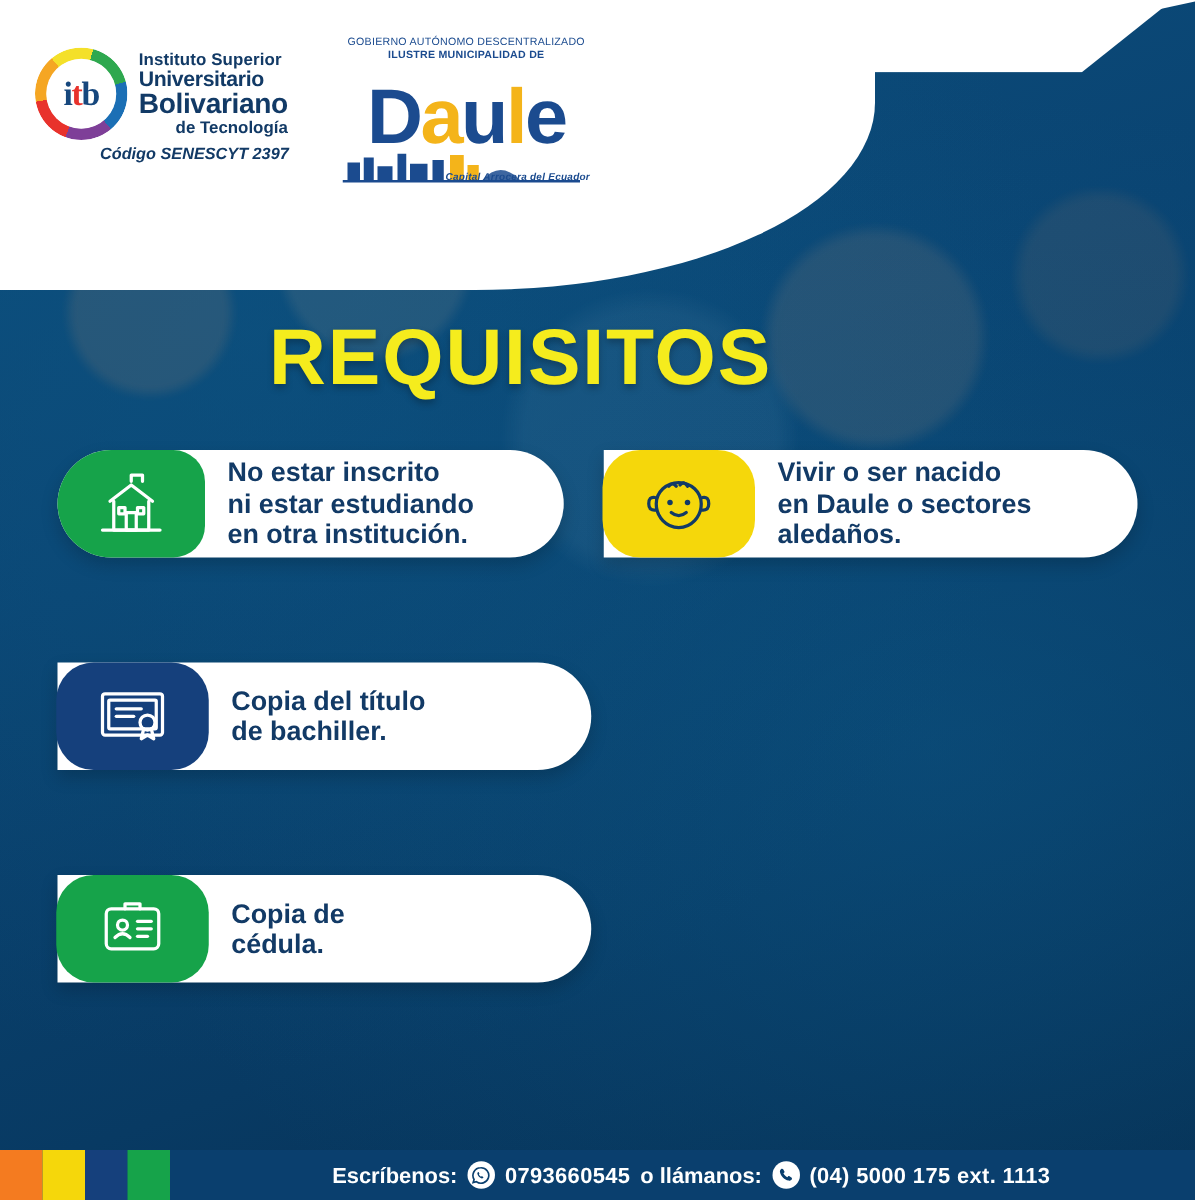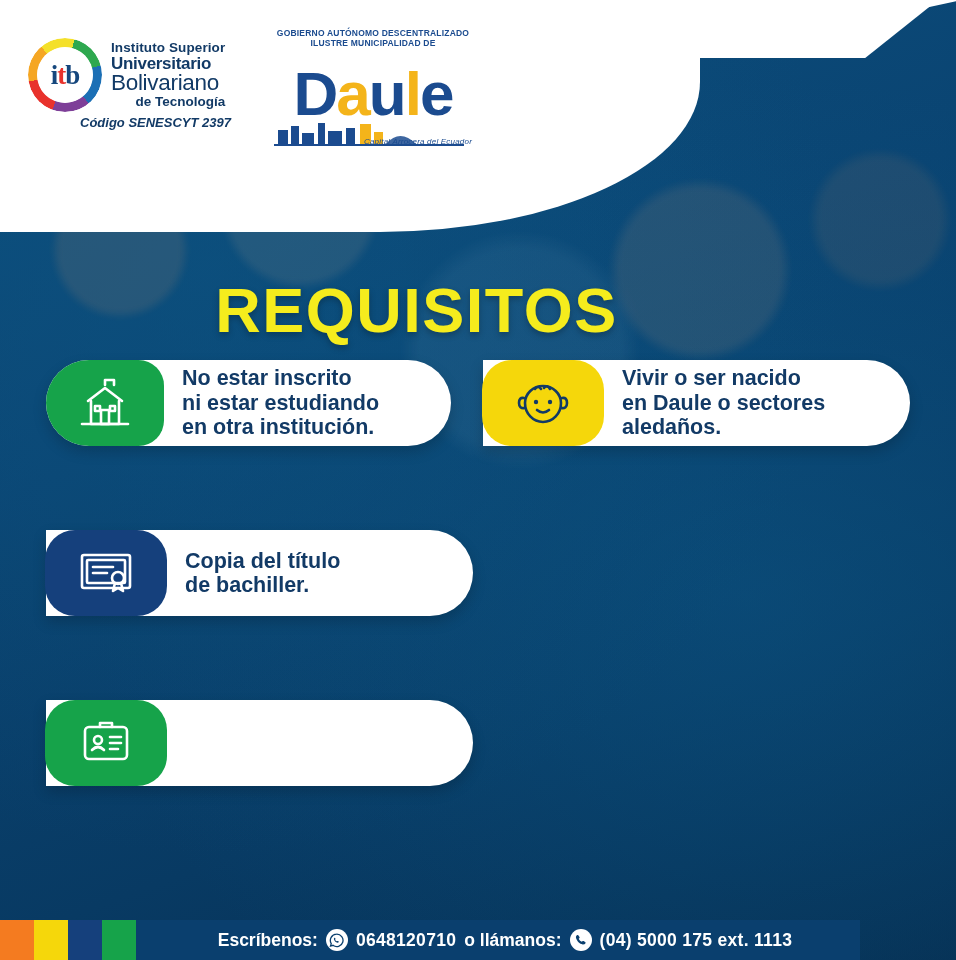--- a/index.html
+++ b/index.html
@@ -79,52 +79,52 @@
     font-weight: bold;
     font-size: 27px;
     letter-spacing: -1px;
     color: #16477d;
     font-family: "Liberation Serif", serif;
   }
   .itb-inner .t { color: #e8322c; }
   .itb-text { margin-left: 9px; line-height: 1.02; color: #123a66; }
   .itb-l1 { font-size: 13.5px; font-weight: bold; letter-spacing: .1px; }
   .itb-l2 { font-size: 17px; font-weight: bold; letter-spacing: -.3px; }
-  .itb-l3 { font-size: 22.5px; font-weight: normal; letter-spacing: -.3px; }
+  .itb-l3 { font-size: 22.5px; font-weight: bold; letter-spacing: -.3px; }
   .itb-l4 { font-size: 13.5px; font-weight: bold; text-align: right; }
   .itb-code {
     position: absolute; left: 80px; top: 115px;
     font-size: 13px; font-weight: bold; font-style: italic; color: #123a66;
   }
 
   
   .daule-logo { position: absolute; left: 268px; top: 28px; width: 210px; text-align: center; }
-  .daule-top1 { font-size: 8.5px; font-weight: bold; color: #1b4b8f; letter-spacing: .2px; }
+  .daule-top1 { font-size: 8.5px; font-weight: normal; color: #1b4b8f; letter-spacing: .2px; }
   .daule-top2 { font-size: 8.5px; font-weight: bold; color: #1b4b8f; letter-spacing: .2px; margin-bottom: 17px; }
   .daule-word {
     position: relative;
     font-family: "Liberation Sans", sans-serif;
     font-size: 62px; font-weight: bold; letter-spacing: -2px;
     color: #1b4b8f; line-height: .92;
   }
   .daule-word .u-a { color: #f4b41a; }
   .daule-word .l-l { color: #f4b41a; }
   .daule-word .e-e { color: #1b4b8f; }
   .daule-skyline {
     position: relative; height: 30px; margin-top: -4px;
   }
   .daule-skyline svg { position: absolute; left: 6px; top: 0; }
   .daule-sub {
     position: absolute; right: 6px; bottom: 2px;
-    font-size: 8px; color: #1b4b8f; font-style: italic; letter-spacing: .2px;
+    font-size: 8px; color: #1b4b8f; font-style: italic; letter-spacing: .2px; font-weight: bold;
   }
 
   
   .title {
-    position: absolute; left: 0; top: 274px; width: 833px;
+    position: absolute; left: 0; top: 250px; width: 833px;
     text-align: center;
     font-size: 63px; font-weight: bold;
     letter-spacing: 1.5px;
     color: #f5ec1d;
     text-shadow: 0 3px 6px rgba(0,0,0,.25);
   }
 
   
   .rows { position: absolute; left: 0; top: 360px; width: 956px; }
   .row { display: flex; justify-content: space-between; padding: 0 46px; margin-bottom: 84px; }
@@ -156,21 +156,21 @@
   .green2 { background: #16a34a; }
   .card-text {
     padding-left: 18px; padding-right: 10px;
     font-size: 21.5px; font-weight: bold; color: #123a66;
     line-height: 1.14;
     white-space: pre-line;
   }
 
   
   .footer {
-    position: absolute; left: 0; bottom: 0; width: 860px; height: 40px;
+    position: absolute; left: 0; bottom: 0; width: 956px; height: 40px;
     background: #0a3f6e;
     display: flex; align-items: center; justify-content: center;
   }
   .footer-strip { position: absolute; left: 0; bottom: 0; height: 40px; display: flex; }
   .footer-strip span { width: 34px; height: 40px; }
   .fs1 { background: #f47b20; }
   .fs2 { background: #f5d70b; }
   .fs3 { background: #15407c; }
   .fs4 { background: #16a34a; }
   .footer-text {
@@ -318,40 +318,42 @@
               <rect x="8" y="9" width="42" height="32" rx="4"></rect>
               <path d="M23 9 v-4 h12 v4"></path>
               <circle cx="21" cy="22" r="4"></circle>
               <path d="M15 32 q6 -6 12 0"></path>
               <path d="M33 19 h11"></path>
               <path d="M33 25 h11"></path>
               <path d="M33 31 h8"></path>
             </g>
           </svg>
         </div>
+        <div class="card-text">Copia de
+cédula.</div>
       </div>
     </div>
   </div>
 
   <div class="footer">
     <div class="footer-strip">
       <span class="fs1"></span>
       <span class="fs2"></span>
       <span class="fs3"></span>
       <span class="fs4"></span>
     </div>
     <div class="footer-text">
       <span>Escríbenos:</span>
       <span class="wa-icon">
         <svg width="15" height="15" viewBox="0 0 16 16" aria-hidden="true">
           <path d="M8 1.3a6.6 6.6 0 0 0-5.6 10l-.8 2.6 2.7-.8A6.6 6.6 0 1 0 8 1.3z" fill="none" stroke="#0a3f6e" stroke-width="1.4"></path>
           <path d="M5.7 5c.3-.1.6 0 .8.4l.4.8c.1.3 0 .5-.2.7l-.2.2c.4.8 1 1.4 1.8 1.8l.2-.2c.2-.2.4-.3.7-.2l.8.4c.4.2.5.5.4.8-.2.5-.8.8-1.3.7-1.9-.3-3.6-2-3.9-3.9-.1-.5.2-1.1.5-1.3z" fill="#0a3f6e"></path>
         </svg>
       </span>
-      <span class="num">0648120710</span>
+      <span class="num">0793660545</span>
       <span>o llámanos:</span>
       <span class="ph-icon">
         <svg width="15" height="15" viewBox="0 0 16 16" aria-hidden="true">
           <path d="M4.5 2.2c.5-.3 1.1-.1 1.4.4l1 1.6c.3.5.2 1-.2 1.3l-.6.5c.7 1.5 1.9 2.7 3.4 3.4l.5-.6c.3-.4.9-.5 1.3-.2l1.6 1c.5.3.7.9.4 1.4-.6 1-1.8 1.5-2.9 1.2C7.1 11.7 4 8.6 3.2 5.1c-.3-1.1.3-2.3 1.3-2.9z" fill="#0a3f6e"></path>
         </svg>
       </span>
       <span class="num">(04) 5000 175 ext. 1113</span>
     </div>
   </div>
 

